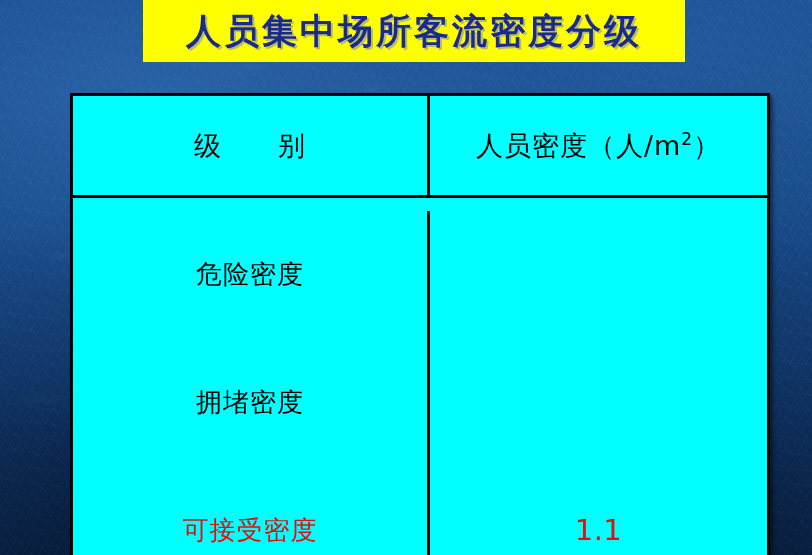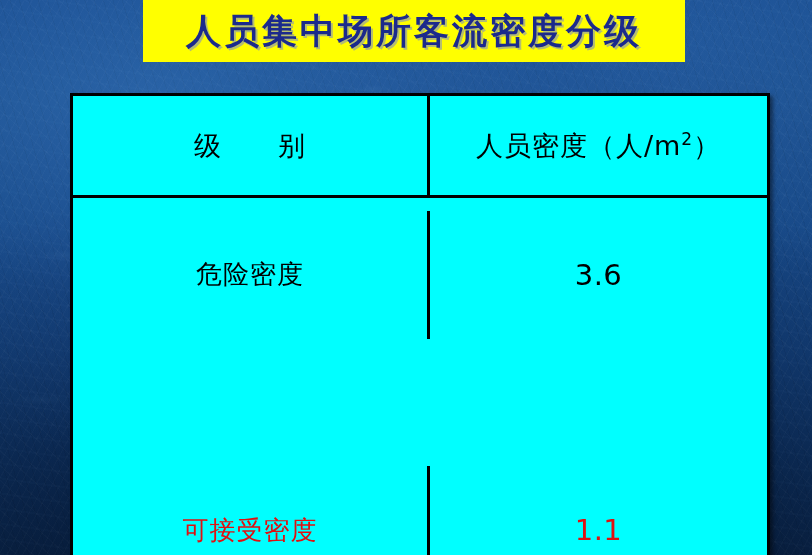--- a/index.html
+++ b/index.html
@@ -191,26 +191,26 @@
         <span class="head-text"><span>人员密度（人/m</span><span class="sup">2</span><span>）</span></span>
       </div>
     </div>
 
     <div class="tbody">
 
       <div class="trow">
         <div class="cell-level">
           <span class="level-text">危险密度</span>
         </div>
-        <div class="cell-value">
-          <span class="value-text">3.6</span>
-        </div>
       </div>
 
       <div class="trow">
+        <div class="cell-level">
+          <span class="level-text">拥堵密度</span>
+        </div>
       </div>
 
       <div class="trow accent-red">
         <div class="cell-level">
           <span class="level-text">可接受密度</span>
         </div>
         <div class="cell-value">
           <span class="value-text">1.1</span>
         </div>
       </div>

